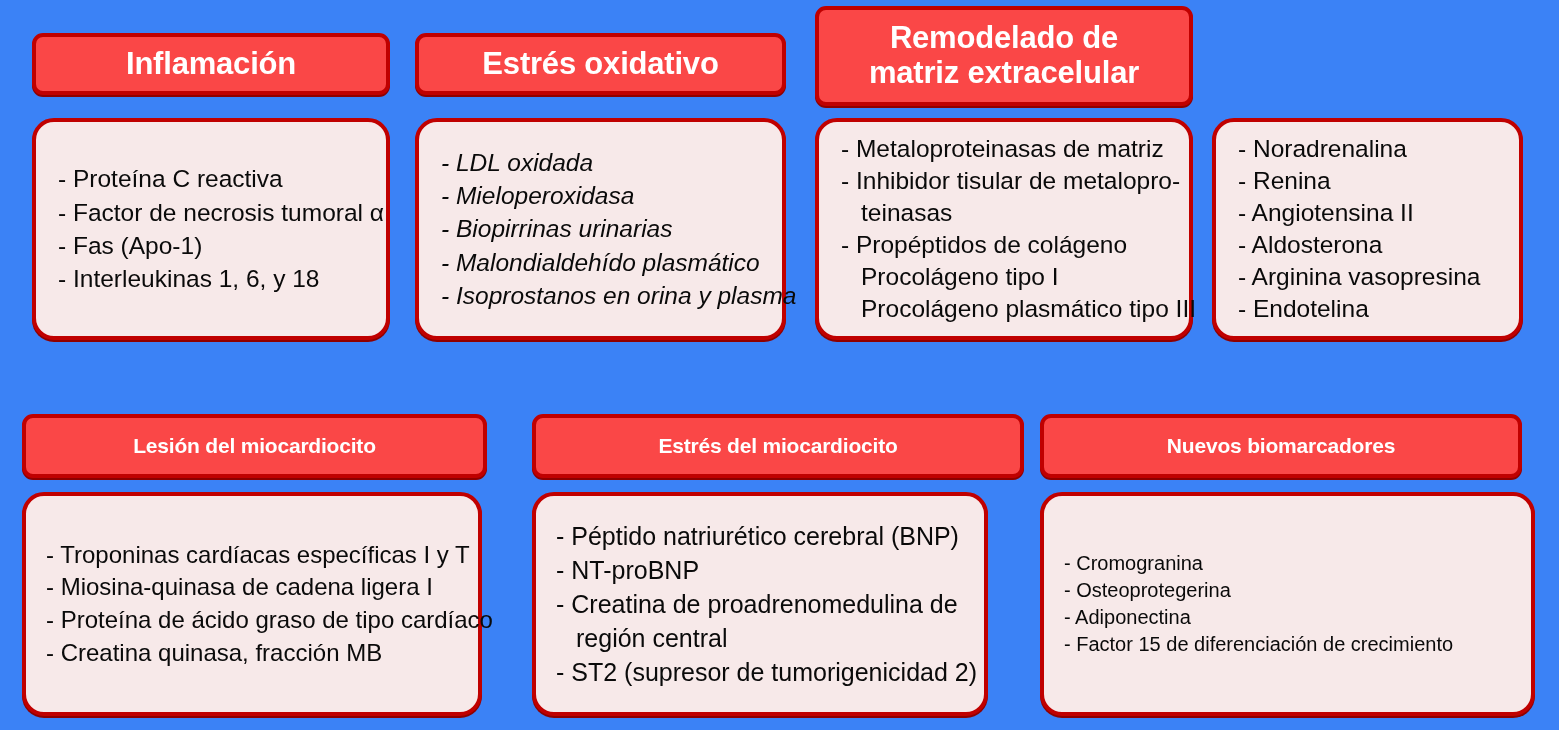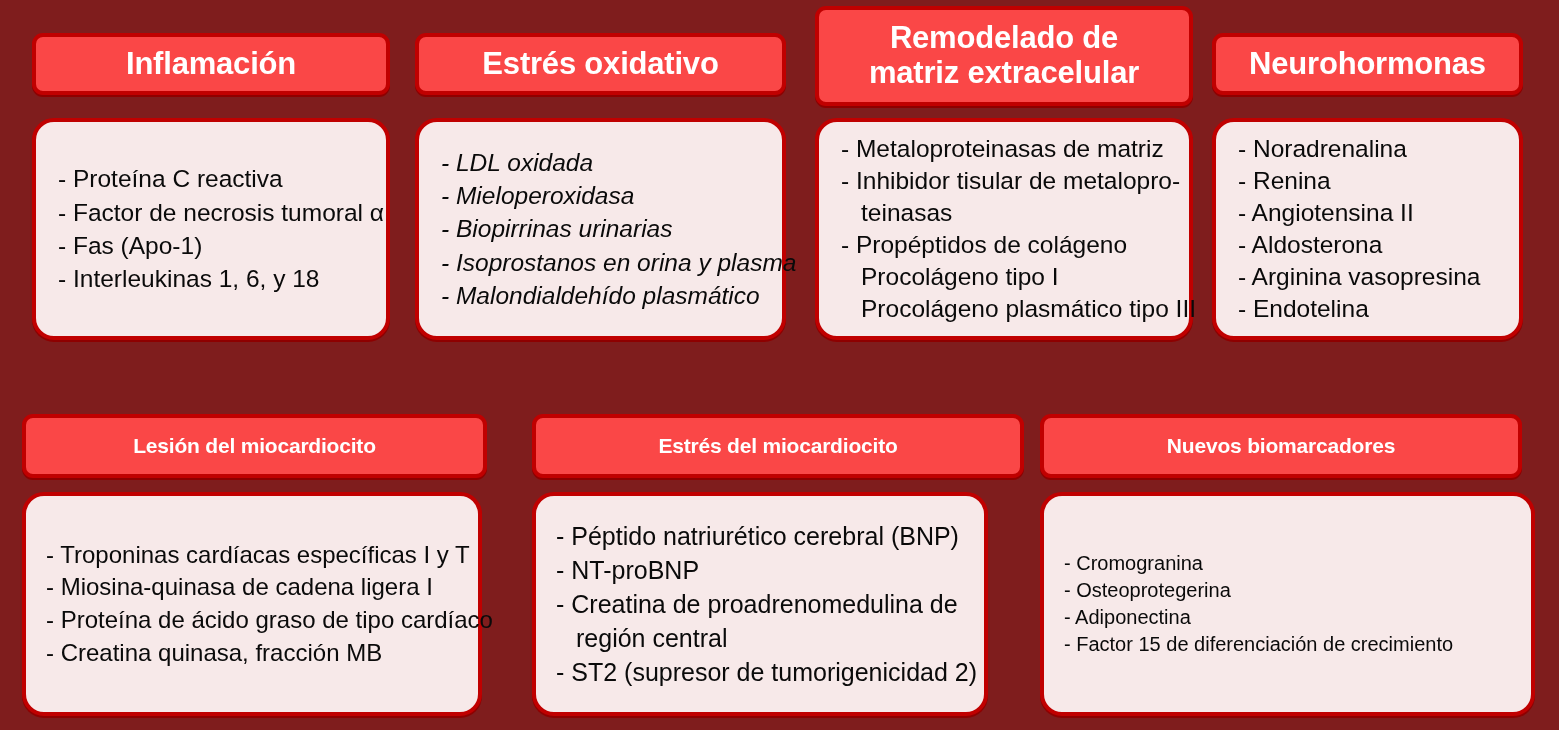--- a/index.html
+++ b/index.html
@@ -10,21 +10,21 @@
   body {
     width: 1559px;
     height: 730px;
     overflow: hidden;
     font-family: "Liberation Sans", sans-serif;
   }
   #stage {
     position: relative;
     width: 1559px;
     height: 730px;
-    background: #7f1d1d;
+    background: #3b82f6;
   }
   .hdr {
     position: absolute;
     box-sizing: border-box;
     background: #FA4747;
     border: 4px solid #C00000;
     border-radius: 11px;
     color: #FFFFFF;
     font-weight: bold;
     display: flex;
@@ -112,45 +112,42 @@
   </div>
 
   <div class="hdr hdr-t" id="g2-hdr">
     <span>Estrés oxidativo</span>
   </div>
   <div class="body body-t" id="g2-bod">
     <ul class="list">
       <li class="li-ind1">- LDL oxidada</li>
       <li class="li-ind1">- Mieloperoxidasa</li>
       <li class="li-ind1">- Biopirrinas urinarias</li>
+      <li class="li-ind1">- Malondialdehído plasmático</li>
       <li class="li-ind1">- Isoprostanos en orina y plasma</li>
-      <li class="li-ind1">- Malondialdehído plasmático</li>
     </ul>
   </div>
 
   <div class="hdr hdr-t two-line" id="g3-hdr">
     <span>
       <span>Remodelado de</span><br>
       <span>matriz extracelular</span>
     </span>
   </div>
   <div class="body body-t" id="g3-bod">
     <ul class="list">
       <li class="li-ind1">- Metaloproteinasas  de matriz</li>
       <li class="li-ind1">- Inhibidor tisular de metalopro-</li>
       <li class="li-ind2">teinasas</li>
       <li class="li-ind1">- Propéptidos de colágeno</li>
       <li class="li-ind2">Procolágeno tipo I</li>
       <li class="li-ind2">Procolágeno plasmático tipo III</li>
     </ul>
   </div>
 
-  <div class="hdr hdr-t" id="g4-hdr">
-    <span>Neurohormonas</span>
-  </div>
   <div class="body body-t" id="g4-bod">
     <ul class="list">
       <li class="li-ind1">- Noradrenalina</li>
       <li class="li-ind1">- Renina</li>
       <li class="li-ind1">- Angiotensina II</li>
       <li class="li-ind1">- Aldosterona</li>
       <li class="li-ind1">- Arginina vasopresina</li>
       <li class="li-ind1">- Endotelina</li>
     </ul>
   </div>

